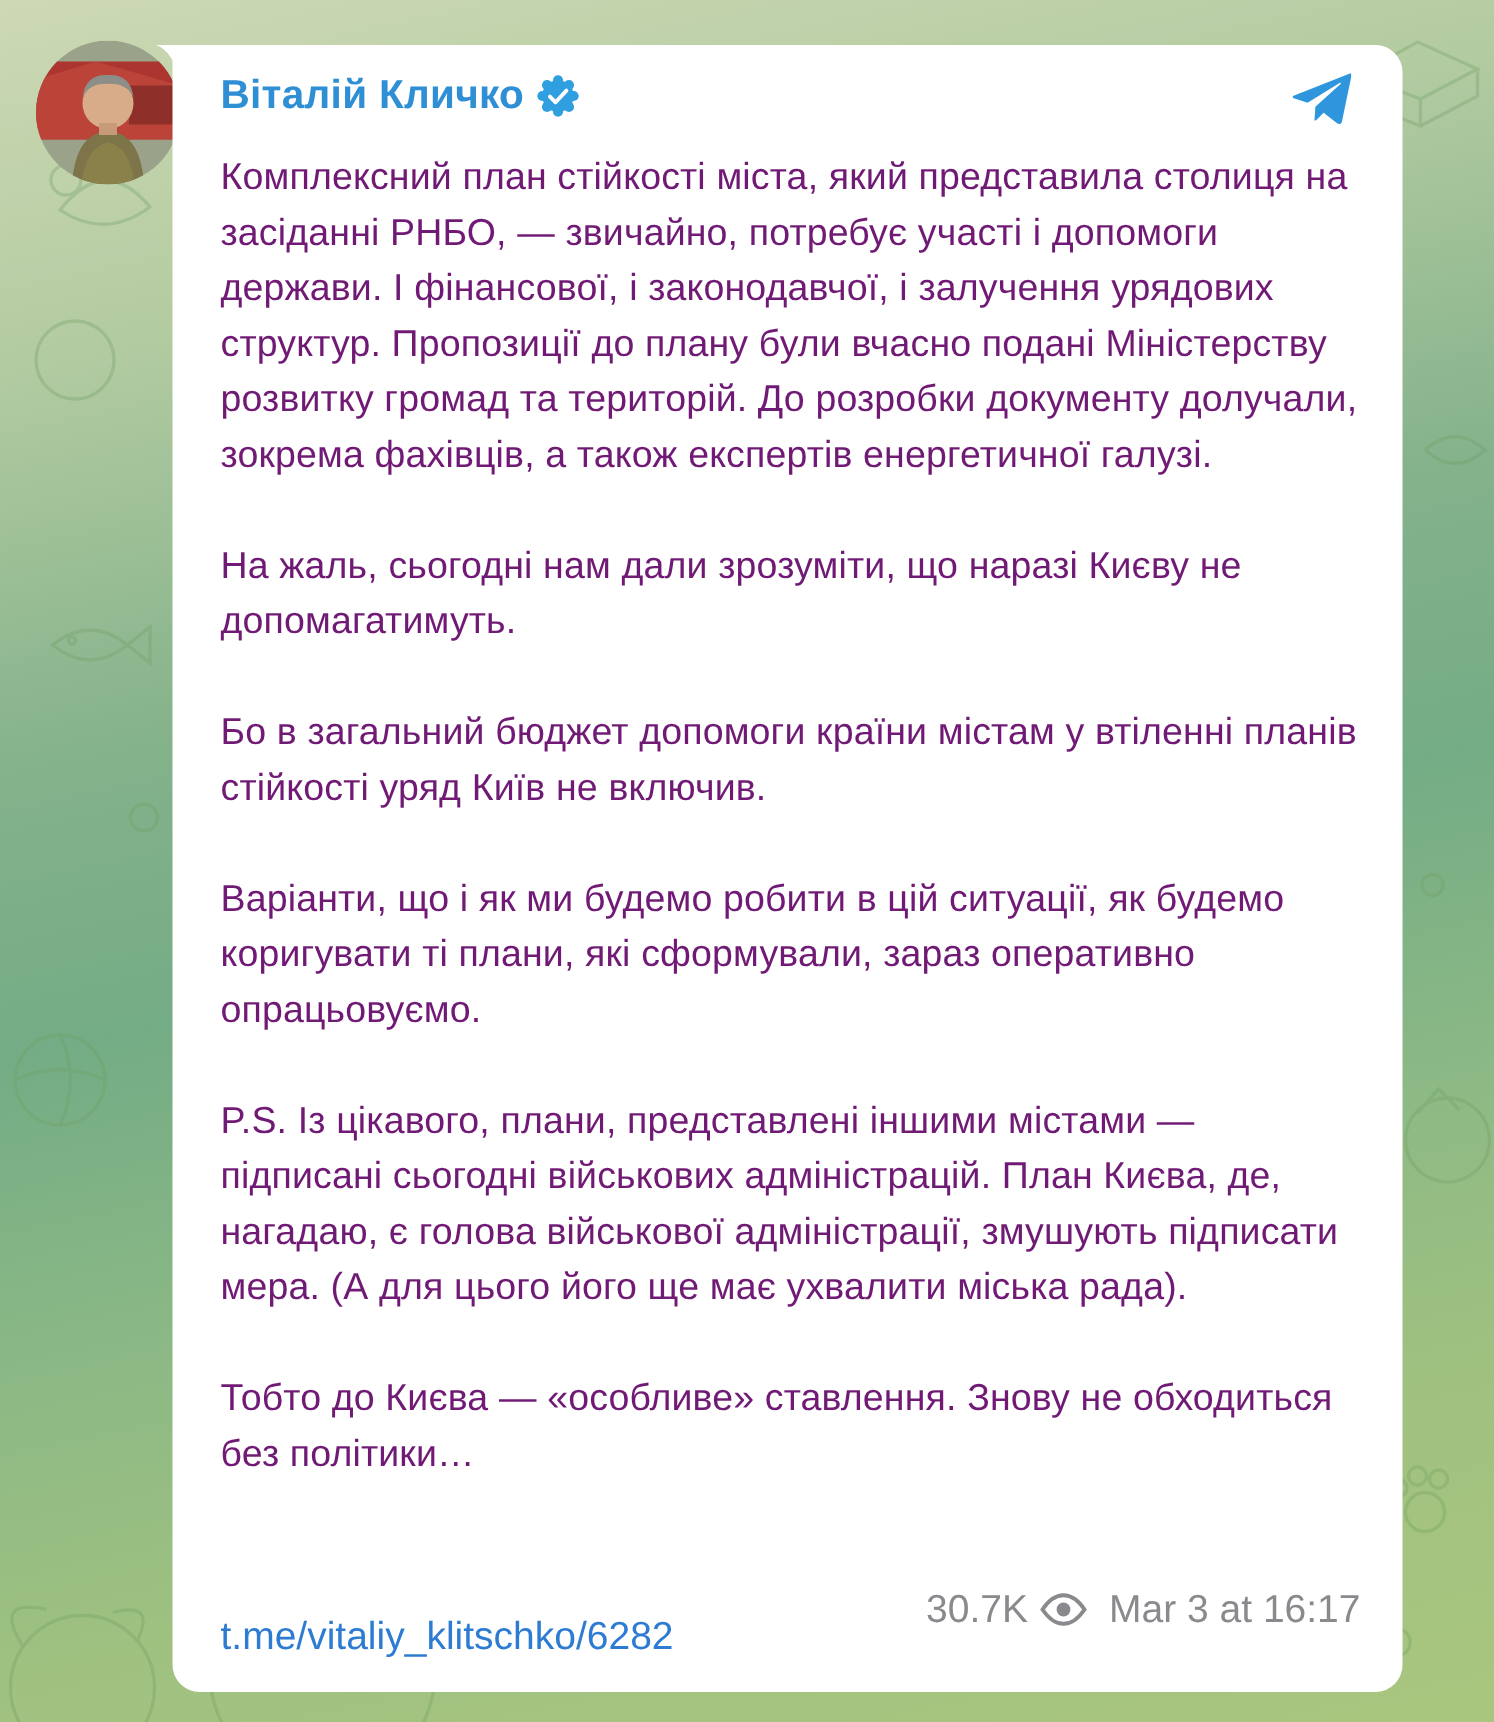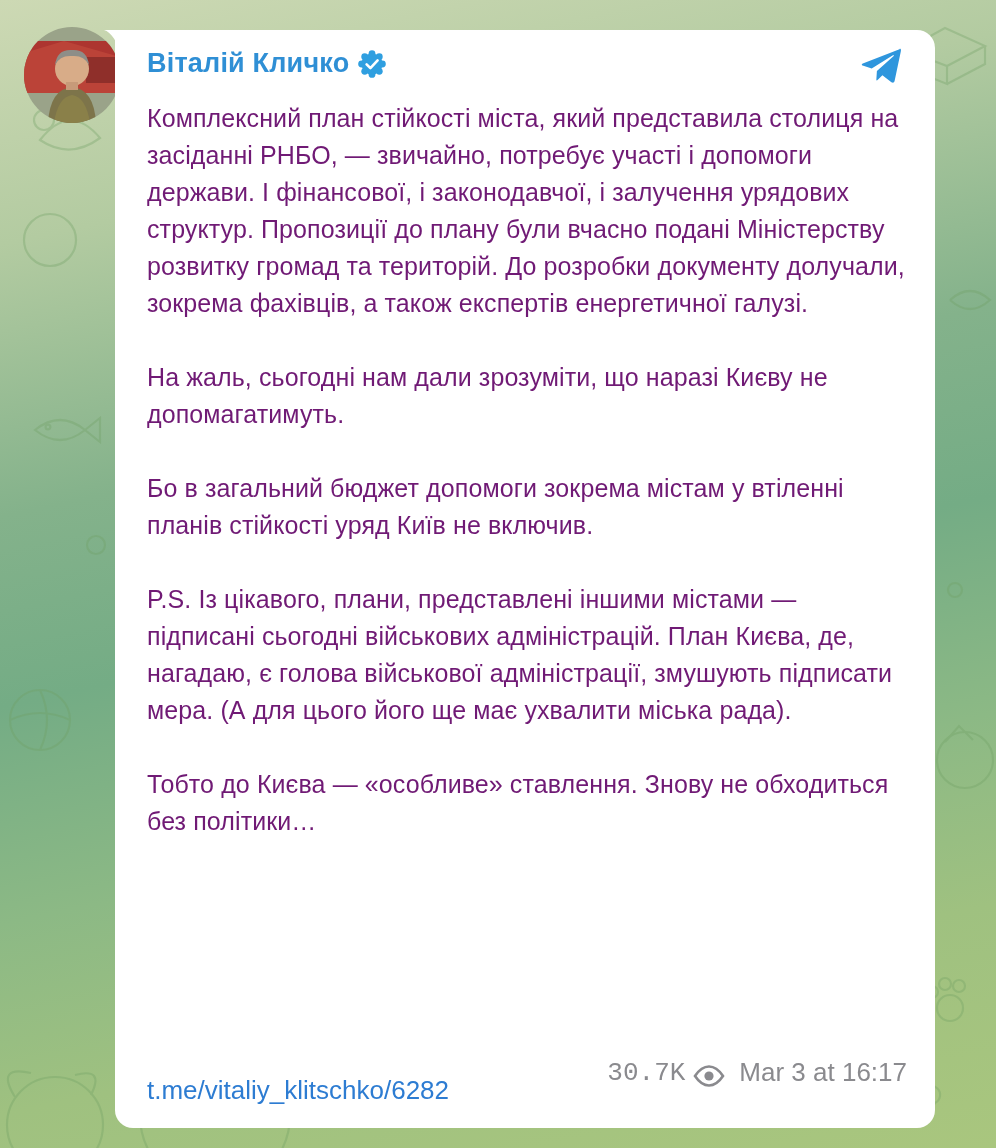--- a/index.html
+++ b/index.html
@@ -47,21 +47,21 @@
   }
   .body-text p:last-child { margin-bottom: 0; }
   .footer-row {
     position: absolute; left: 32px; right: 28px; bottom: 22px;
     display: flex; align-items: center; justify-content: space-between;
   }
   .post-link {
     color: #2d7cd2; font-size: 26px; text-decoration: none; cursor: pointer; margin-top: 36px;
   }
   .meta { display: flex; align-items: center; gap: 14px; color: #8a8a8e; font-size: 26px; }
-  .views-group { display: flex; align-items: flex-end; gap: 8px; font-family: Liberation Mono, monospace; }
+  .views-group { display: flex; align-items: center; gap: 8px; }
   .eye-icon { width: 32px; height: 24px; }
 </style>
 </head>
 <body>
 
 <svg class="doodles" viewBox="0 0 996 1148" preserveAspectRatio="none">
   <circle cx="50" cy="240" r="26"></circle>
   <circle cx="96" cy="545" r="9"></circle>
   <circle cx="215" cy="575" r="10"></circle>
   <circle cx="955" cy="590" r="7"></circle>
@@ -159,21 +159,22 @@
       </svg>
     </div>
     <svg class="plane" viewBox="0 0 40 36">
       <path d="M38.5 1.2 L1.8 15.6 c-1.4 0.6 -1.3 1.5 -0.2 1.9 l9.1 3.0 L31.5 7.6 c1.0 -0.7 1.9 -0.3 1.2 0.4 L15.9 23.1 l-0.6 9.3 c0.9 0 1.3 -0.4 1.8 -0.9 l4.3 -4.3 9.0 7.0 c1.7 1.0 2.9 0.5 3.3 -1.6 L39.8 3.4 c0.6 -2.4 -0.8 -3.0 -1.3 -2.2 Z" fill="#2f96dd"></path>
     </svg>
   </div>
 
   <div class="body-text">
     <p>Комплексний план стійкості міста, який представила столиця на засіданні РНБО, — звичайно, потребує участі і допомоги держави. І фінансової, і законодавчої, і залучення урядових структур. Пропозиції до плану були вчасно подані Міністерству розвитку громад та територій. До розробки документу долучали, зокрема фахівців, а також експертів енергетичної галузі.</p>
     <p>На жаль, сьогодні нам дали зрозуміти, що наразі Києву не допомагатимуть.</p>
-    <p>Бо в загальний бюджет допомоги зокрема містам у втіленні планів стійкості уряд Київ не включив.</p>
+    <p>Бо в загальний бюджет допомоги країни містам у втіленні планів стійкості уряд Київ не включив.</p>
+    <p>Варіанти, що і як ми будемо робити в цій ситуації, як будемо коригувати ті плани, які сформували, зараз оперативно опрацьовуємо.</p>
     <p>P.S. Із цікавого, плани, представлені іншими містами — підписані сьогодні військових адміністрацій. План Києва, де, нагадаю, є голова військової адміністрації, змушують підписати мера. (А для цього його ще має ухвалити міська рада).</p>
     <p>Тобто до Києва — «особливе» ставлення. Знову не обходиться без політики…</p>
   </div>
 
   <div class="footer-row">
     <a class="post-link">t.me/vitaliy_klitschko/6282</a>
     <div class="meta">
       <div class="views-group">
         <span>30.7K</span>
         <svg class="eye-icon" viewBox="0 0 32 24">

